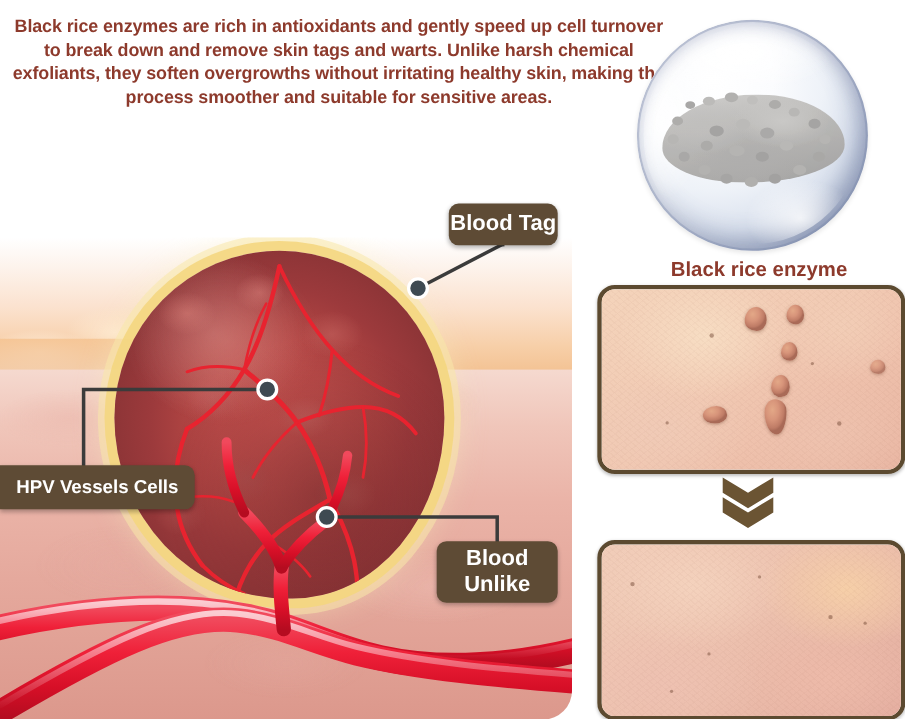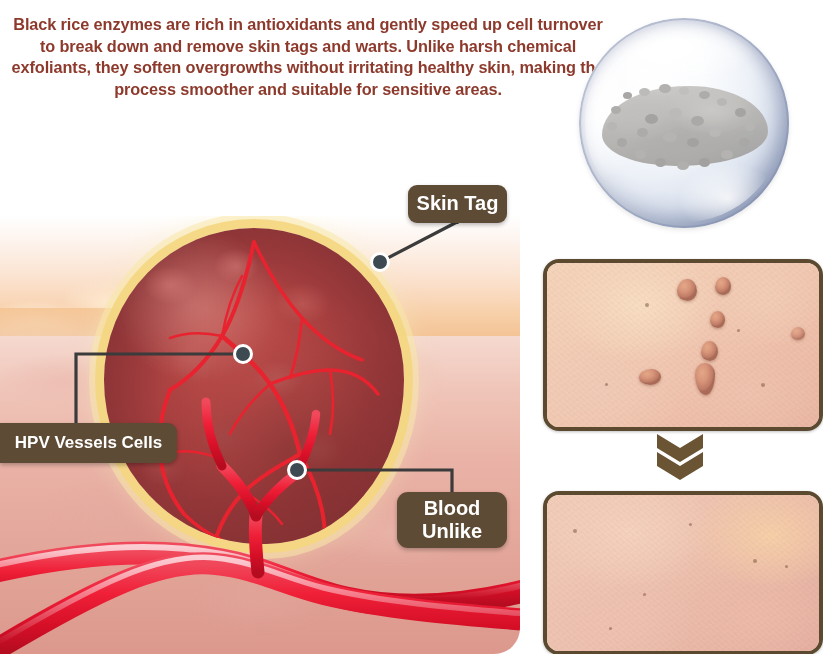--- a/index.html
+++ b/index.html
@@ -246,21 +246,20 @@
     left: 0px; top: 423px;
     width: 177px; height: 40px;
     font-size: 17px;
     border-radius: 0 9px 9px 0;
   }
   #callout-blood {
     left: 397px; top: 492px;
     width: 110px; height: 56px;
     font-size: 20px;
     flex-direction: column;
-    border-radius: 11px;
   }
   #leader-svg {
     position: absolute;
     left: 0; top: 0;
     width: 823px; height: 654px;
     z-index: 25;
     pointer-events: none;
   }
 
   
@@ -352,20 +351,21 @@
     <span class="grain" style="left:28px;top:104px;width:10px;height:9px;background:#b7b6b4;"></span>
     <span class="grain" style="left:32px;top:88px;width:10px;height:8px;background:#aeadab;"></span>
     <span class="grain" style="left:66px;top:96px;width:13px;height:10px;background:#a4a3a2;"></span>
     <span class="grain" style="left:90px;top:90px;width:13px;height:10px;background:#bbbab8;"></span>
     <span class="grain" style="left:112px;top:98px;width:13px;height:10px;background:#aaa9a8;"></span>
     <span class="grain" style="left:84px;top:114px;width:14px;height:10px;background:#b5b4b2;"></span>
     <span class="grain" style="left:108px;top:120px;width:12px;height:9px;background:#a3a2a1;"></span>
     <span class="grain" style="left:130px;top:110px;width:12px;height:9px;background:#b9b8b6;"></span>
     <span class="grain" style="left:58px;top:110px;width:11px;height:9px;background:#acaba9;"></span>
   </div>
+  <div id="enzyme-caption">Black rice enzyme</div>
 </div>
 
 <div id="illustration">
   <div id="layer-epidermis"></div>
   <div id="layer-epidermis-texture"></div>
   <div id="dermis-dip"></div>
   <div id="layer-dermis"></div>
   <div id="layer-dermis-texture"></div>
 
   <div id="mass">
@@ -432,21 +432,21 @@
 
     <path d="M297,470 L452,470 L452,493"></path>
   </g>
   <g>
     <circle cx="380" cy="262" r="8.5" fill="#3e4a52" stroke="#ffffff" stroke-width="3"></circle>
     <circle cx="243" cy="354" r="8.5" fill="#3e4a52" stroke="#ffffff" stroke-width="3"></circle>
     <circle cx="297" cy="470" r="8.5" fill="#3e4a52" stroke="#ffffff" stroke-width="3"></circle>
   </g>
 </svg>
 
-<div class="callout" id="callout-skin-tag">Skin Tag</div>
+<div class="callout" id="callout-skin-tag">Blood Tag</div>
 
 <div class="callout" id="callout-hpv">HPV Vessels Cells</div>
 
 <div class="callout" id="callout-blood">
   <span>Blood</span>
   <span>Unlike</span>
 </div>
 
 <div class="photo-frame" id="photo-before">
   <div class="skin-base-before"></div>

